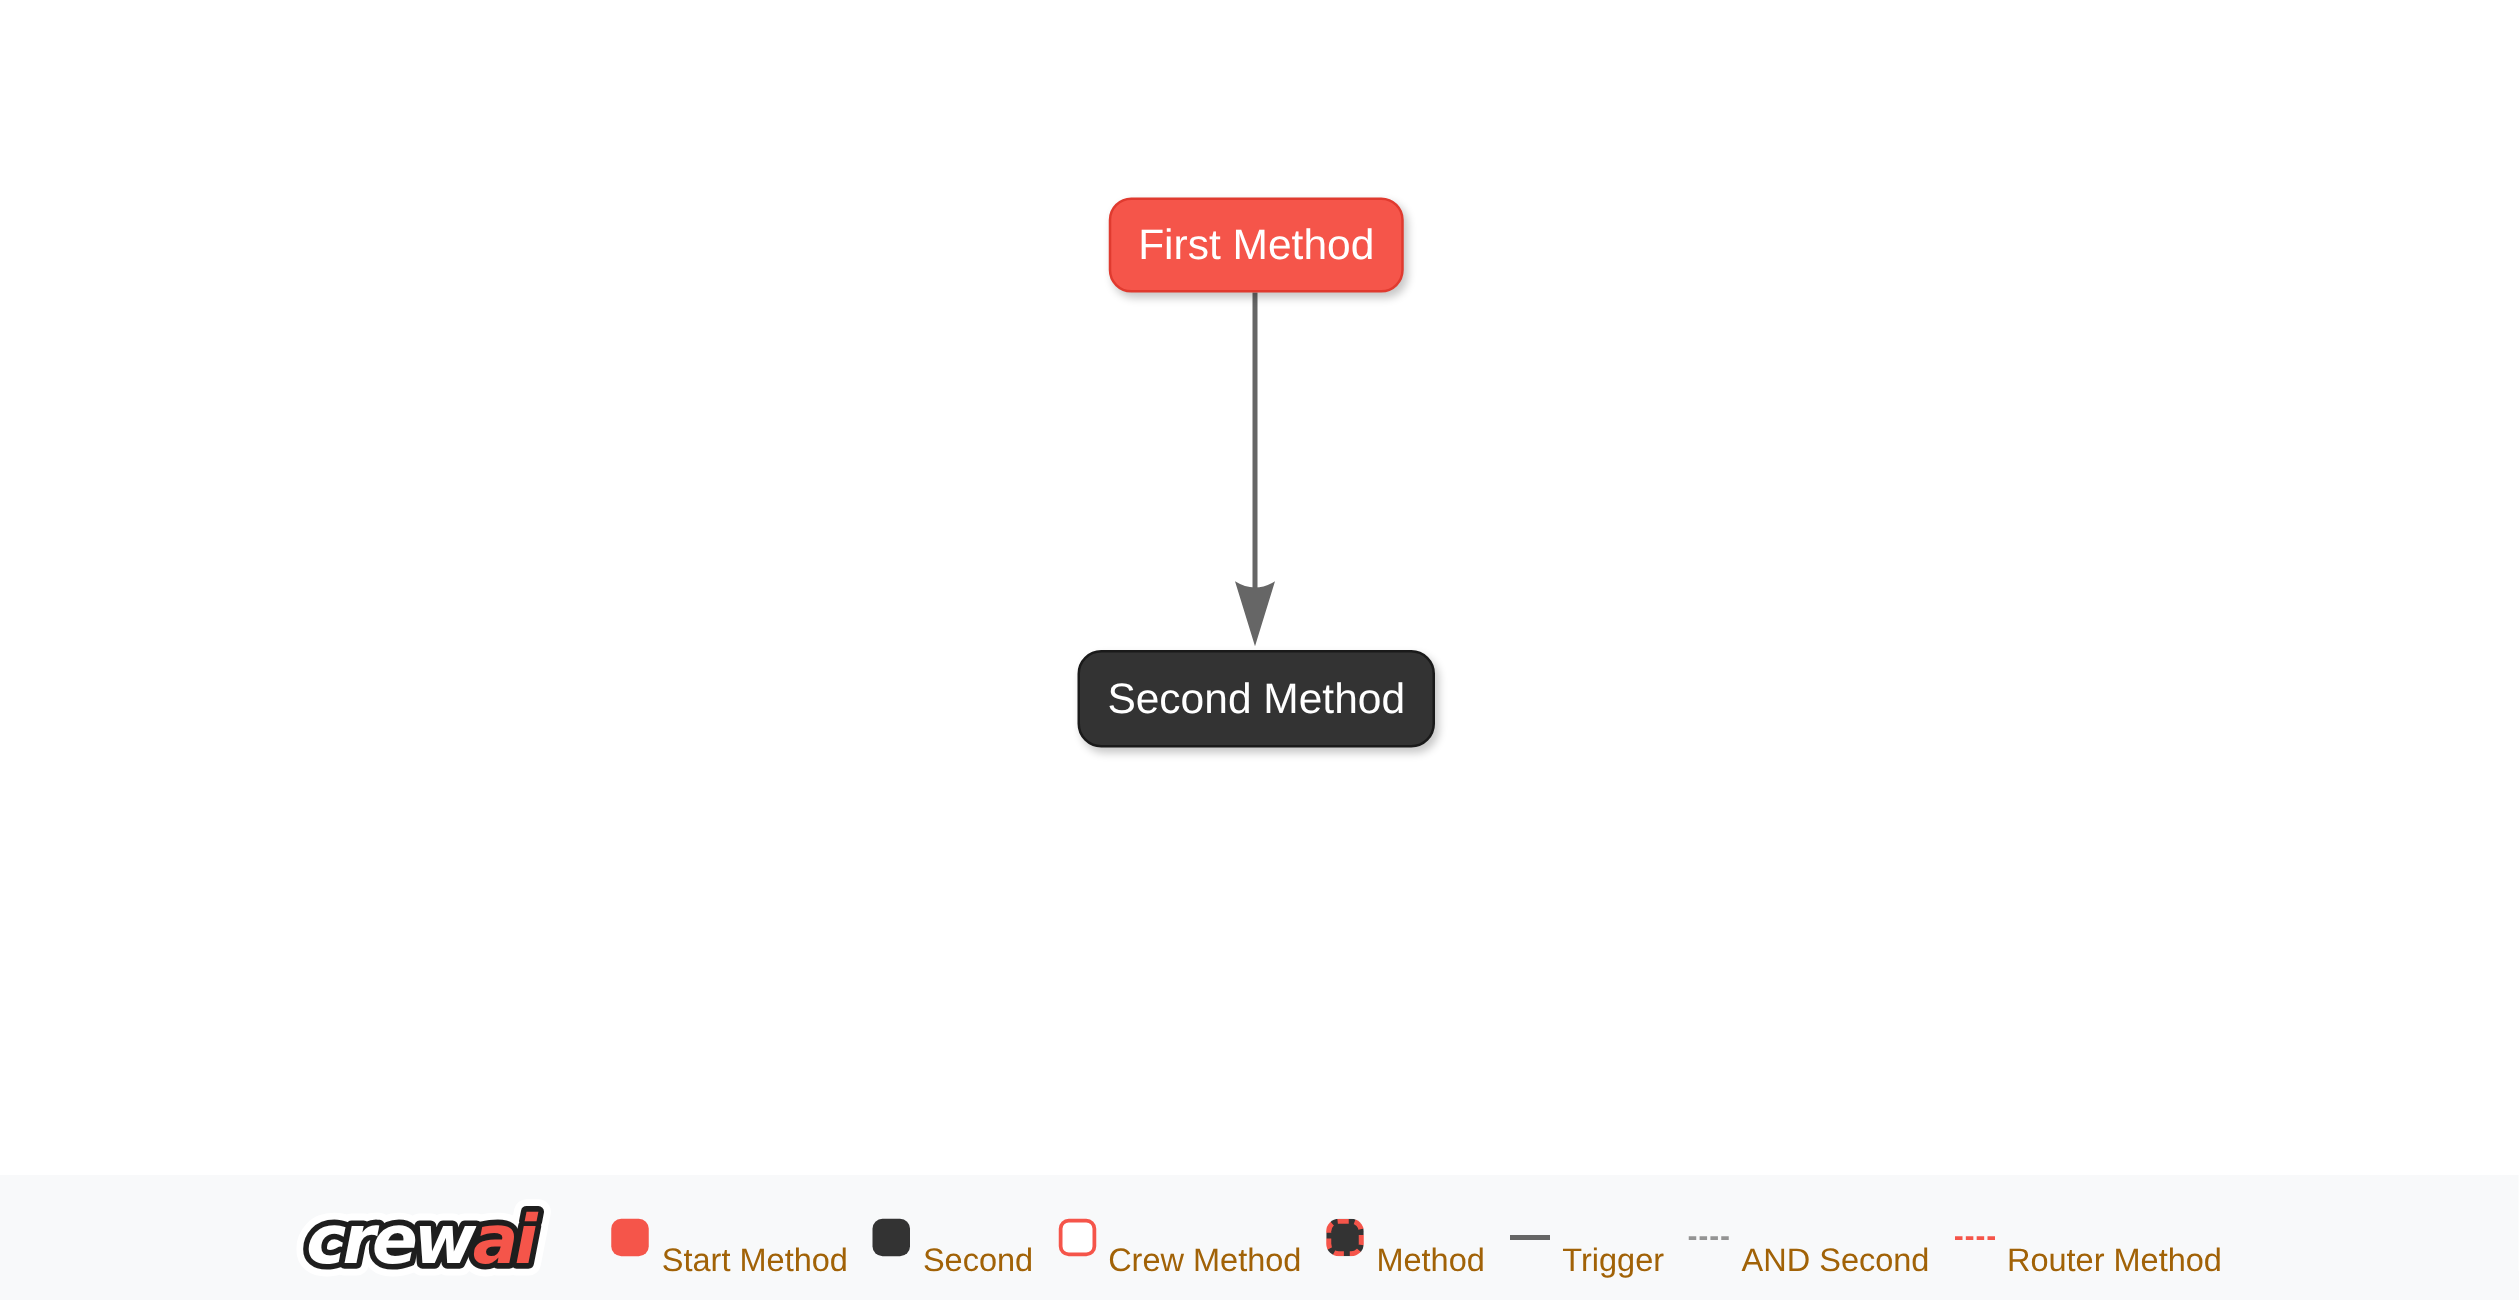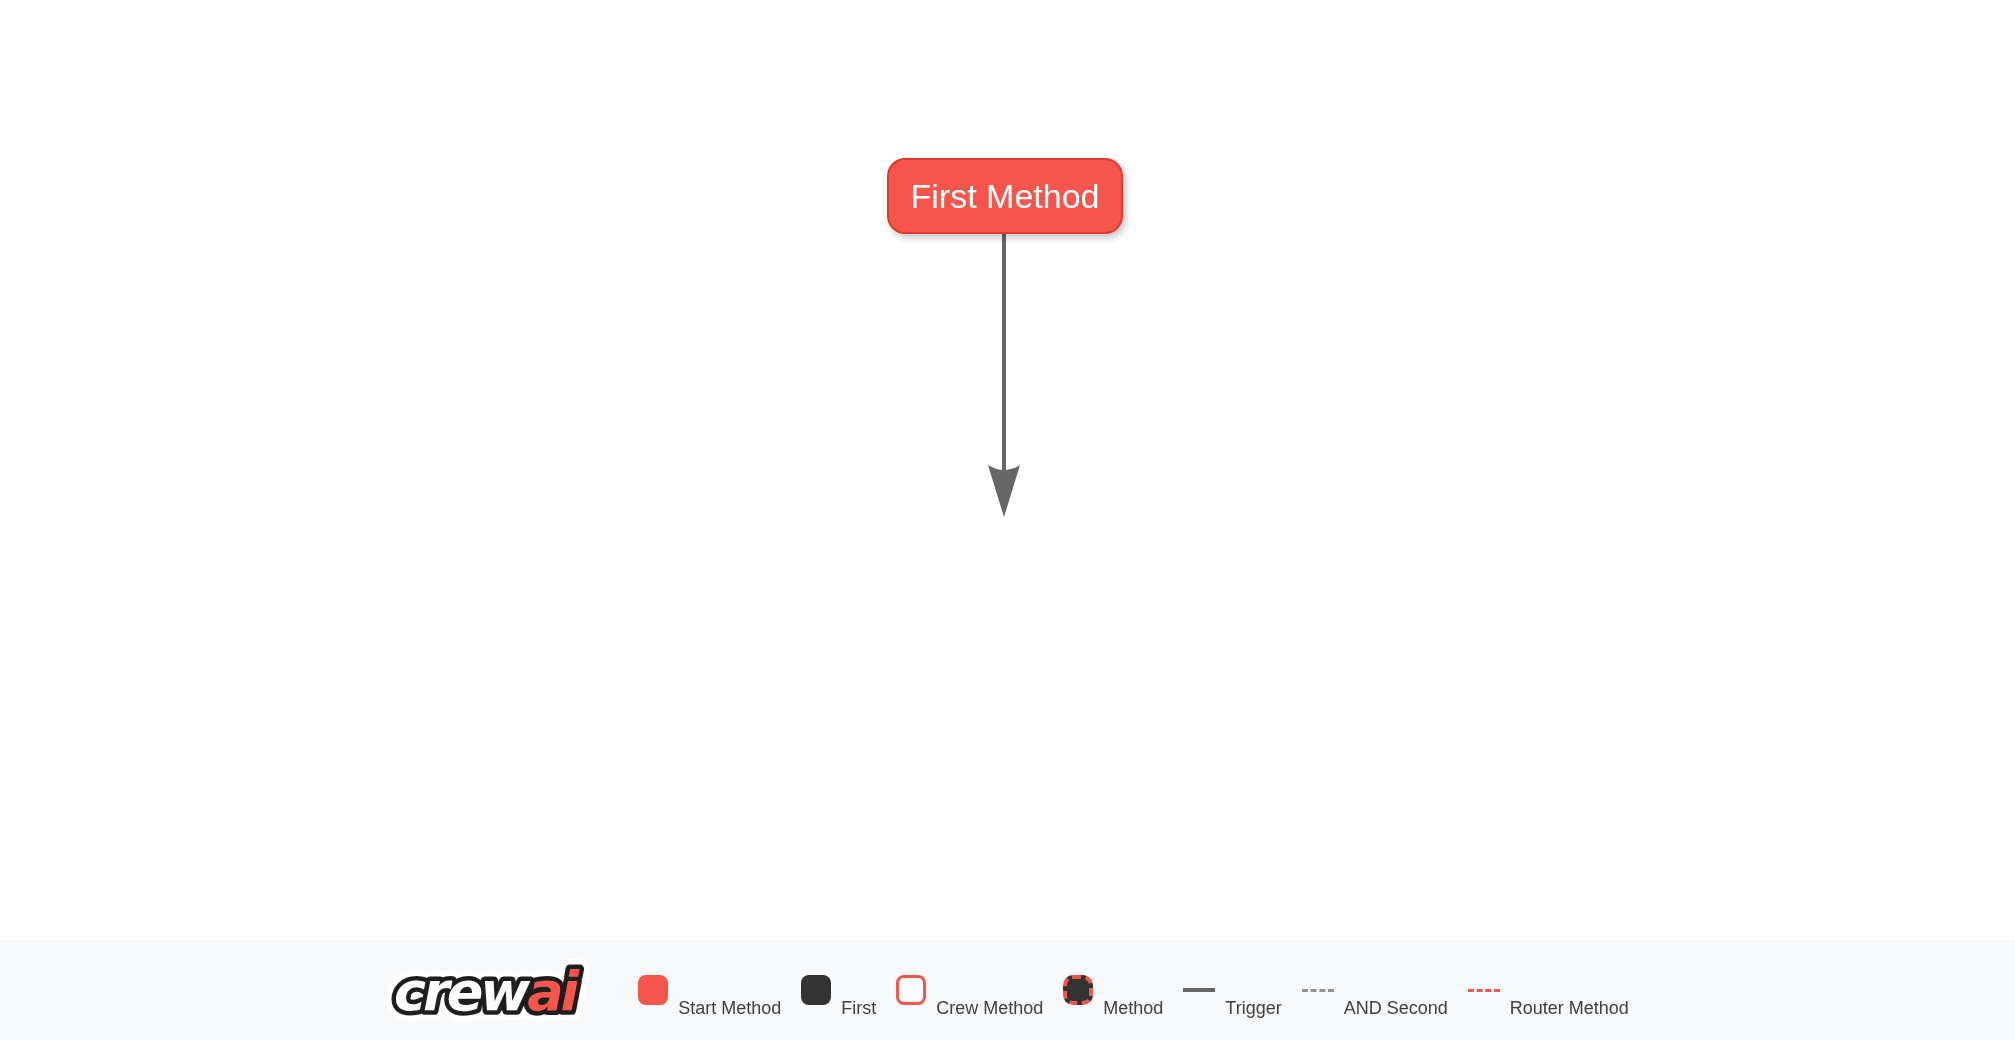--- a/index.html
+++ b/index.html
@@ -45,21 +45,21 @@
   
   .footer {
     width: 2015px; height: 100px;
     background: #F8F9FA;
     display: flex; align-items: center; justify-content: center;
     gap: 20px;
     flex: 0 0 auto;
   }
   .logo { width: 228px; height: 84px; flex: 0 0 auto; margin-right: 4px; }
   .legend-item { display: flex; align-items: center; gap: 10px; }
-  .legend-label { font-size: 18px; color: #404040; white-space: nowrap; margin-top: 36px; }
+  .legend-label { font-size: 26px; color: #a16207; white-space: nowrap; margin-top: 36px; }
   .swatch { width: 30px; height: 30px; border-radius: 8px; flex: 0 0 auto; }
   .swatch-start  { background: #F5554A; }
   .swatch-method { background: #333333; }
   .swatch-crew   { background: #ffffff; border: 3px solid #F5554A; }
   .swatch-router { background: #333333; border: 4px dashed #F5554A; border-radius: 10px; }
   .line-swatch { width: 32px; height: 0; flex: 0 0 auto; }
   .line-solid  { border-top: 4px solid #666666; }
   .line-and    { border-top: 3px dashed #949494; }
   .line-router { border-top: 3px dashed #F5554A; }
 </style>
@@ -72,20 +72,21 @@
 
     <svg class="edge-layer" width="2015" height="940" viewBox="0 0 2015 940" xmlns="http://www.w3.org/2000/svg">
       <g>
         <line x1="1004" y1="234" x2="1004" y2="480" stroke="#666666" stroke-width="4"></line>
         <path d="M 1004 517 L 988 465 Q 1004 475 1020 465 Z" fill="#666666"></path>
       </g>
     </svg>
 
     <div class="node node-start">First Method</div>
 
+    <div class="node node-method">Second Method</div>
 
   </div>
 
   <div class="footer">
 
     <svg class="logo" viewBox="0 0 228 84" xmlns="http://www.w3.org/2000/svg">
       <g font-family="DejaVu Sans, sans-serif" font-style="italic" font-weight="900" font-size="54" text-anchor="start">
         <text x="8" y="62" stroke="#FFFFFF" stroke-width="20" stroke-linejoin="round" fill="#FFFFFF" letter-spacing="-3">
           <tspan>crew</tspan><tspan>ai</tspan>
         </text>
@@ -95,21 +96,21 @@
       </g>
     </svg>
 
     <div class="legend-item">
       <span class="swatch swatch-start"></span>
       <span class="legend-label">Start Method</span>
     </div>
 
     <div class="legend-item">
       <span class="swatch swatch-method"></span>
-      <span class="legend-label">First</span>
+      <span class="legend-label">Second</span>
     </div>
 
     <div class="legend-item">
       <span class="swatch swatch-crew"></span>
       <span class="legend-label">Crew Method</span>
     </div>
 
     <div class="legend-item">
       <span class="swatch swatch-router"></span>
       <span class="legend-label">Method</span>

